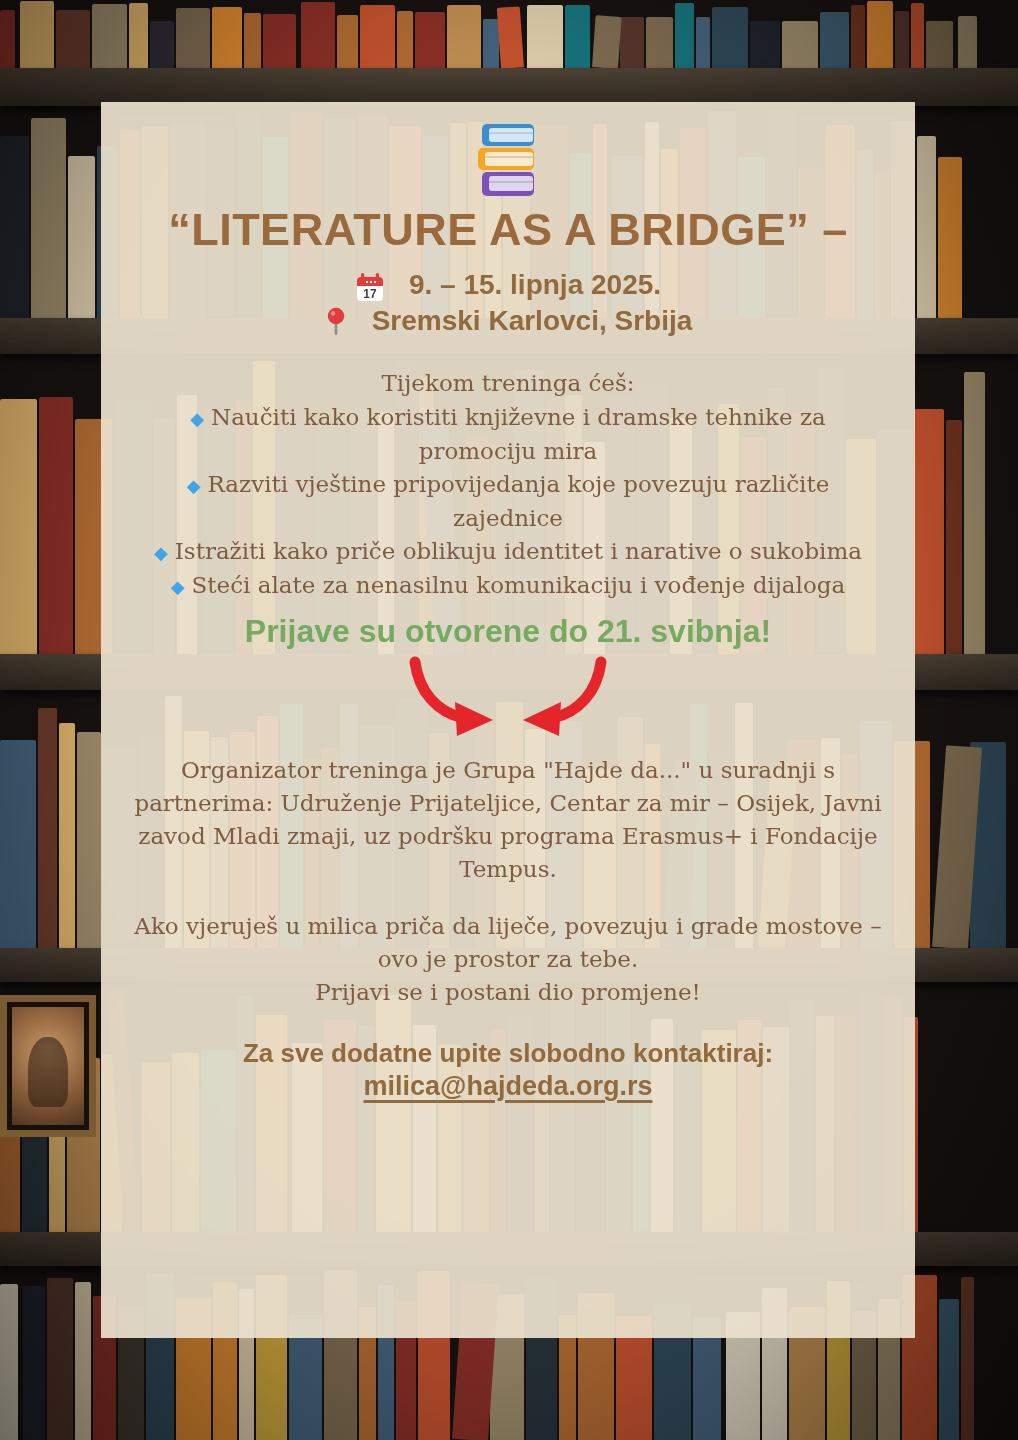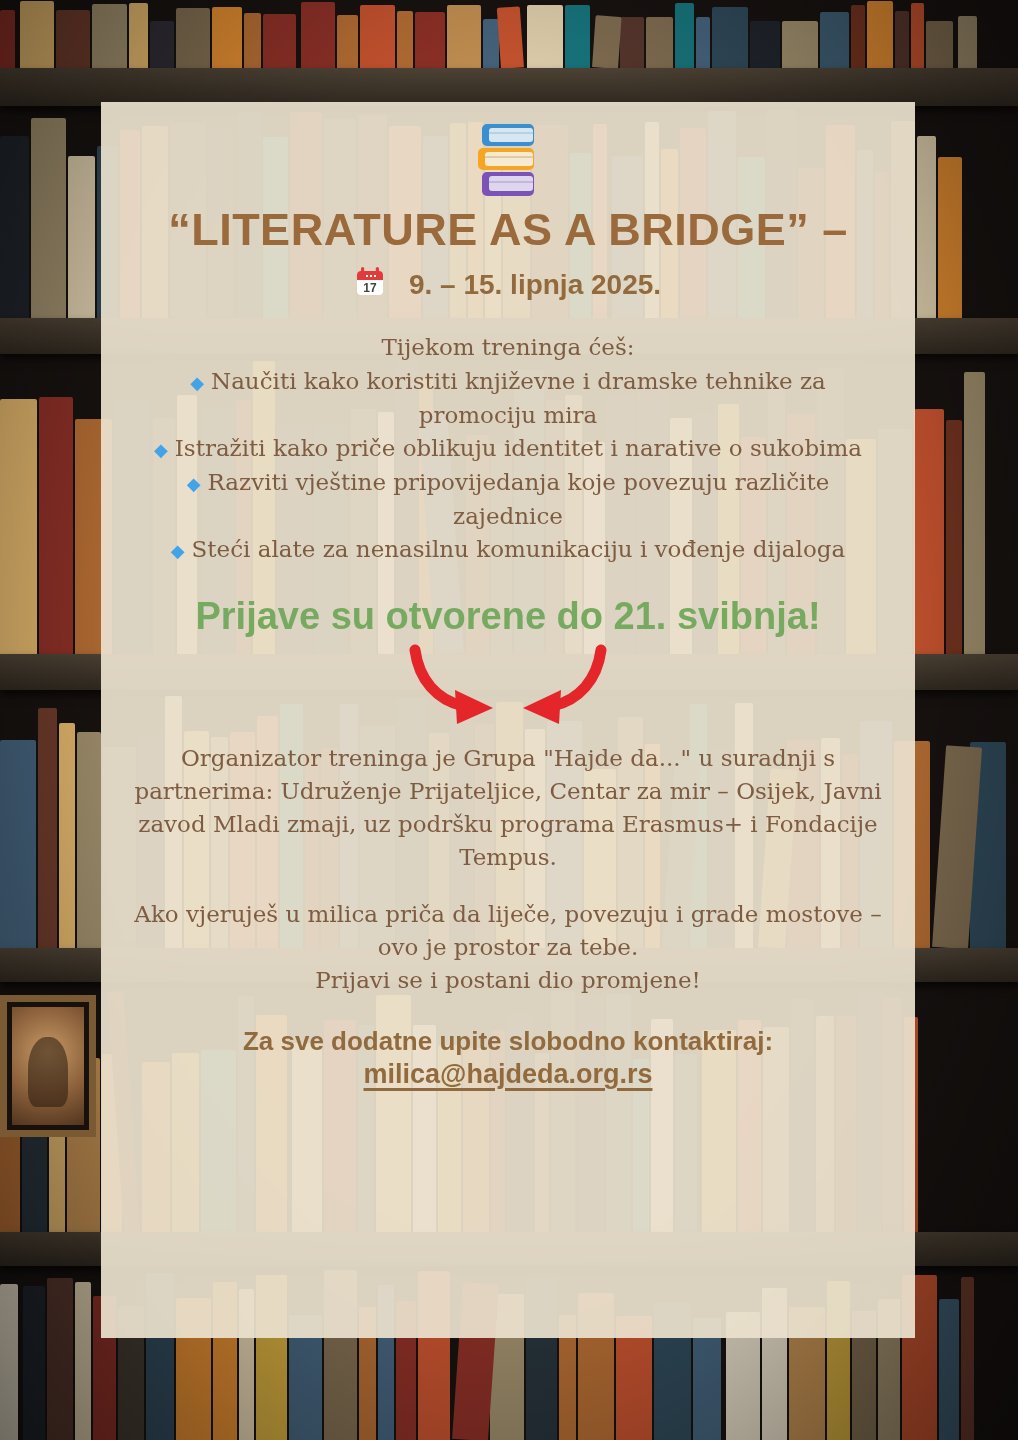--- a/index.html
+++ b/index.html
@@ -27,32 +27,32 @@
   
   .title-line{font-weight:bold;font-size:45px;line-height:55px;letter-spacing:.5px;white-space:nowrap;
               color:var(--title-brown,#9a6a3c);}
   .title-line.green{color:var(--green,#8cba76);}
   .title-block{margin-bottom:10px;}
   
   .serif{font-family:"DejaVu Serif","Liberation Serif",serif;color:var(--body-brown,#7e5c41);
          font-size:23px;line-height:33px;}
   .intro{margin-bottom:22px;}
   
-  .meta-row{display:flex;align-items:flex-start;justify-content:center;gap:24px;
+  .meta-row{display:flex;align-items:flex-end;justify-content:center;gap:24px;
             font-weight:bold;font-size:28px;color:var(--sans-brown,#916a3e);line-height:36px;}
   .meta-block{margin-bottom:28px;}
   .icon-cal{width:30px;height:30px;}
   .icon-pin{width:24px;height:32px;}
   
   .list-heading{margin-bottom:1px;}
-  .bullet-list{margin-bottom:18px;}
+  .bullet-list{}
   .bullet-item .diamond{color:var(--bullet-blue,#41a3e8);font-size:.78em;margin-right:7px;
                         font-family:"DejaVu Sans",sans-serif;}
   
-  .deadline-note{font-weight:bold;font-size:38px;color:var(--note-green,#76aa60);margin:10px 0 2px 0;}
+  .deadline-note{font-weight:bold;font-size:32px;color:var(--note-green,#76aa60);margin:10px 0 2px 0;}
   .cta-row{display:flex;align-items:center;justify-content:center;gap:22px;margin:2px 0 16px 0;height:84px;}
   .arrow-svg{width:96px;height:80px;}
   .cta-link{font-weight:bold;font-size:31px;color:var(--cta-green,#679c57);letter-spacing:1px;
             text-decoration:underline;text-decoration-thickness:3px;text-underline-offset:7px;
             cursor:pointer;margin-top:14px;}
   
   .organizer{margin-bottom:24px;max-width:756px;}
   .closing{margin-bottom:26px;}
   
   .contact-label{font-weight:bold;font-size:26px;color:var(--sans-brown,#916a3e);line-height:36px;}
@@ -348,28 +348,36 @@
           <path d="M2 8 a4 4 0 0 1 4-4 h18 a4 4 0 0 1 4 4 v5 H2 Z" fill="#e23b3b"></path>
           <rect x="6" y="0" width="3.2" height="7" rx="1.6" fill="#e23b3b"></rect>
           <rect x="20.8" y="0" width="3.2" height="7" rx="1.6" fill="#e23b3b"></rect>
           <rect x="11" y="8" width="2" height="2" fill="#ffffff"></rect>
           <rect x="15" y="8" width="2" height="2" fill="#ffffff"></rect>
           <rect x="19" y="8" width="2" height="2" fill="#ffffff"></rect>
           <text x="15" y="25" font-size="12" font-weight="bold" fill="#444444" text-anchor="middle" font-family="Liberation Sans, sans-serif">17</text>
         </svg>
         <span>9. – 15. lipnja 2025.</span>
       </div>
+      <div class="meta-row">
+        <svg class="icon-pin" viewBox="0 0 24 32">
+          <rect x="10.7" y="14" width="2.6" height="14" rx="1.3" fill="#8d8d8d"></rect>
+          <circle cx="12" cy="9" r="8.2" fill="#e23b3b"></circle>
+          <circle cx="9" cy="6.4" r="2.4" fill="#f47f7f"></circle>
+        </svg>
+        <span>Sremski Karlovci, Srbija</span>
+      </div>
     </div>
 
     <div class="serif list-heading">Tijekom treninga ćeš:</div>
 
     <div class="serif bullet-list">
       <div class="bullet-item"><span class="diamond">◆</span><span>Naučiti kako koristiti književne i dramske tehnike za promociju mira</span></div>
+      <div class="bullet-item"><span class="diamond">◆</span><span>Razviti vještine pripovijedanja koje povezuju različite zajednice</span></div>
       <div class="bullet-item"><span class="diamond">◆</span><span>Istražiti kako priče oblikuju identitet i narative o sukobima</span></div>
-      <div class="bullet-item"><span class="diamond">◆</span><span>Razviti vještine pripovijedanja koje povezuju različite zajednice</span></div>
       <div class="bullet-item"><span class="diamond">◆</span><span>Steći alate za nenasilnu komunikaciju i vođenje dijaloga</span></div>
     </div>
 
     <div class="deadline-note">Prijave su otvorene do 21. svibnja!</div>
 
     <div class="cta-row">
       <svg class="arrow-svg" viewBox="0 0 96 80">
         <path d="M14 6 C 18 36, 36 56, 62 62" fill="none" style="stroke:var(--arrow-red,#e4252a)" stroke-width="11" stroke-linecap="round"></path>
         <path d="M54 46 L92 64 L56 80 Z" style="fill:var(--arrow-red,#e4252a)"></path>
       </svg>

